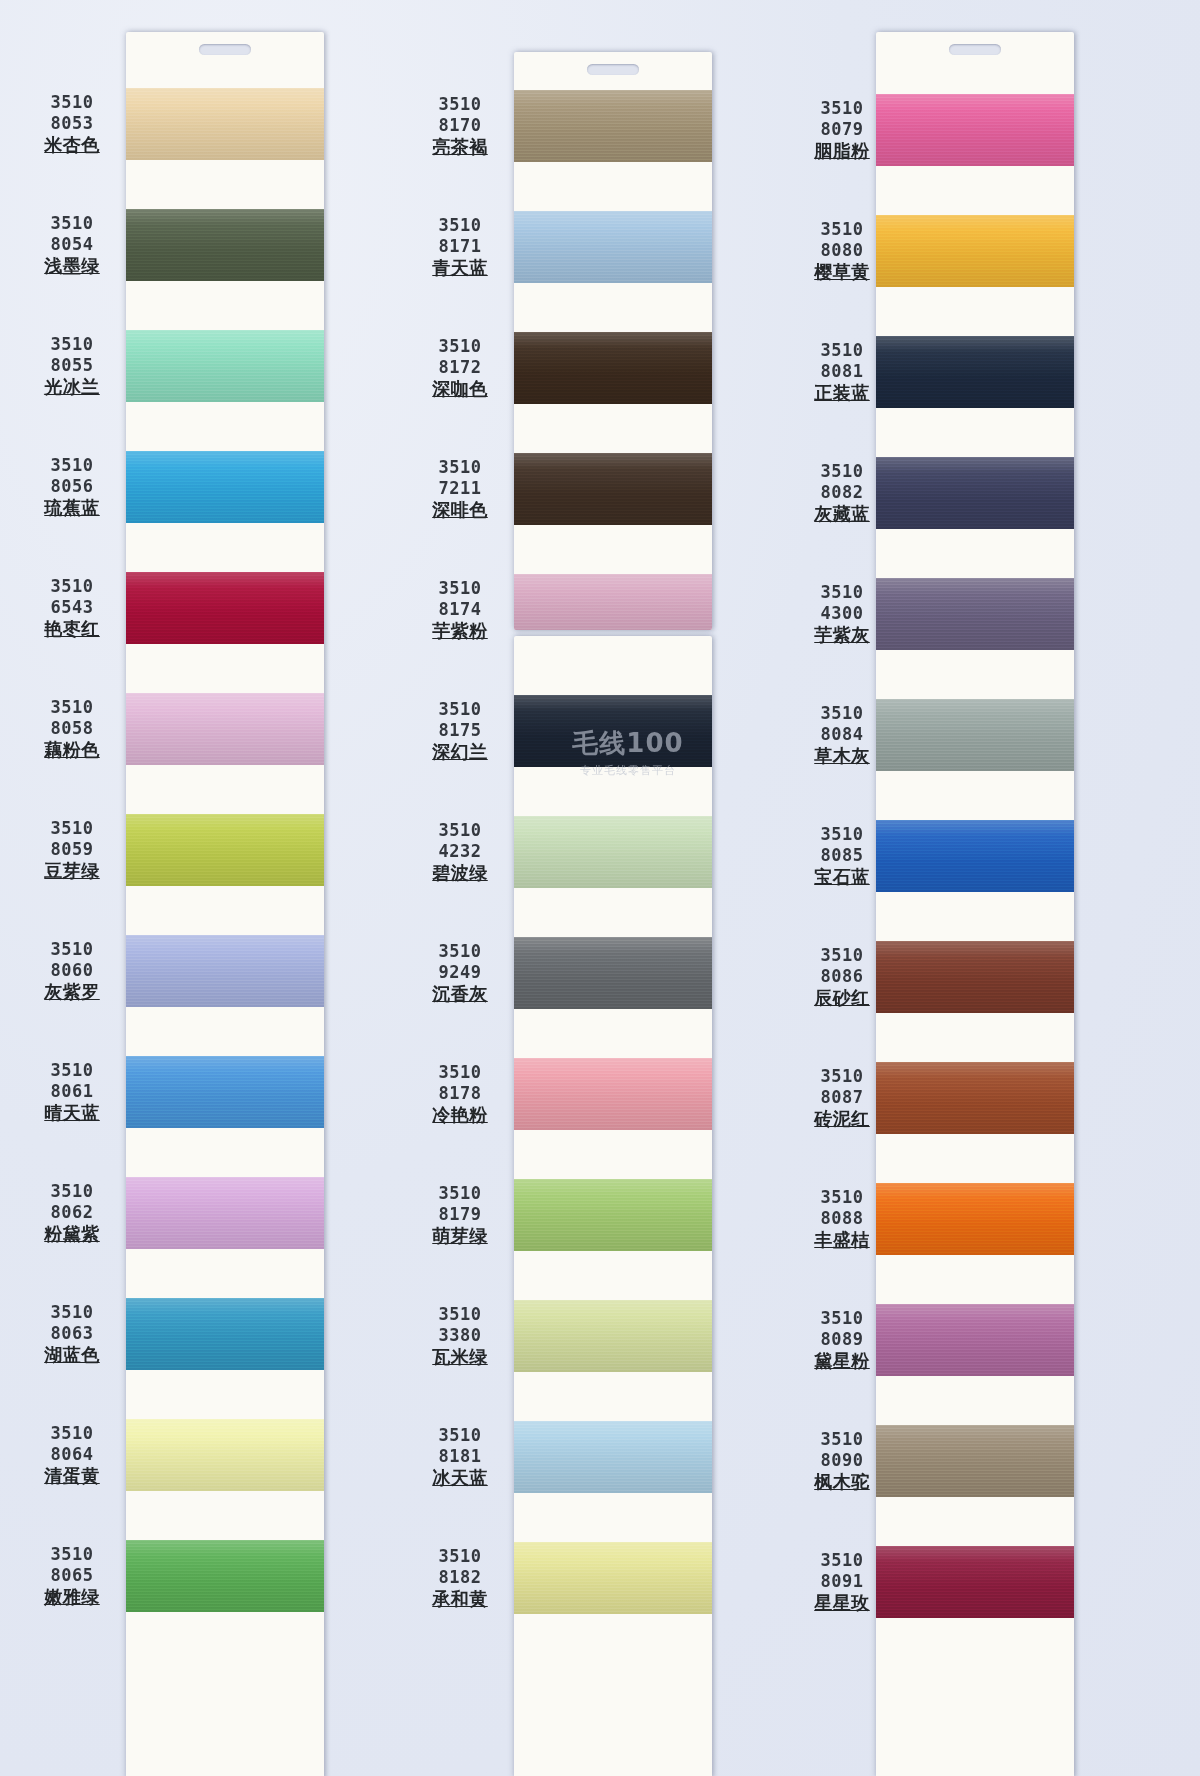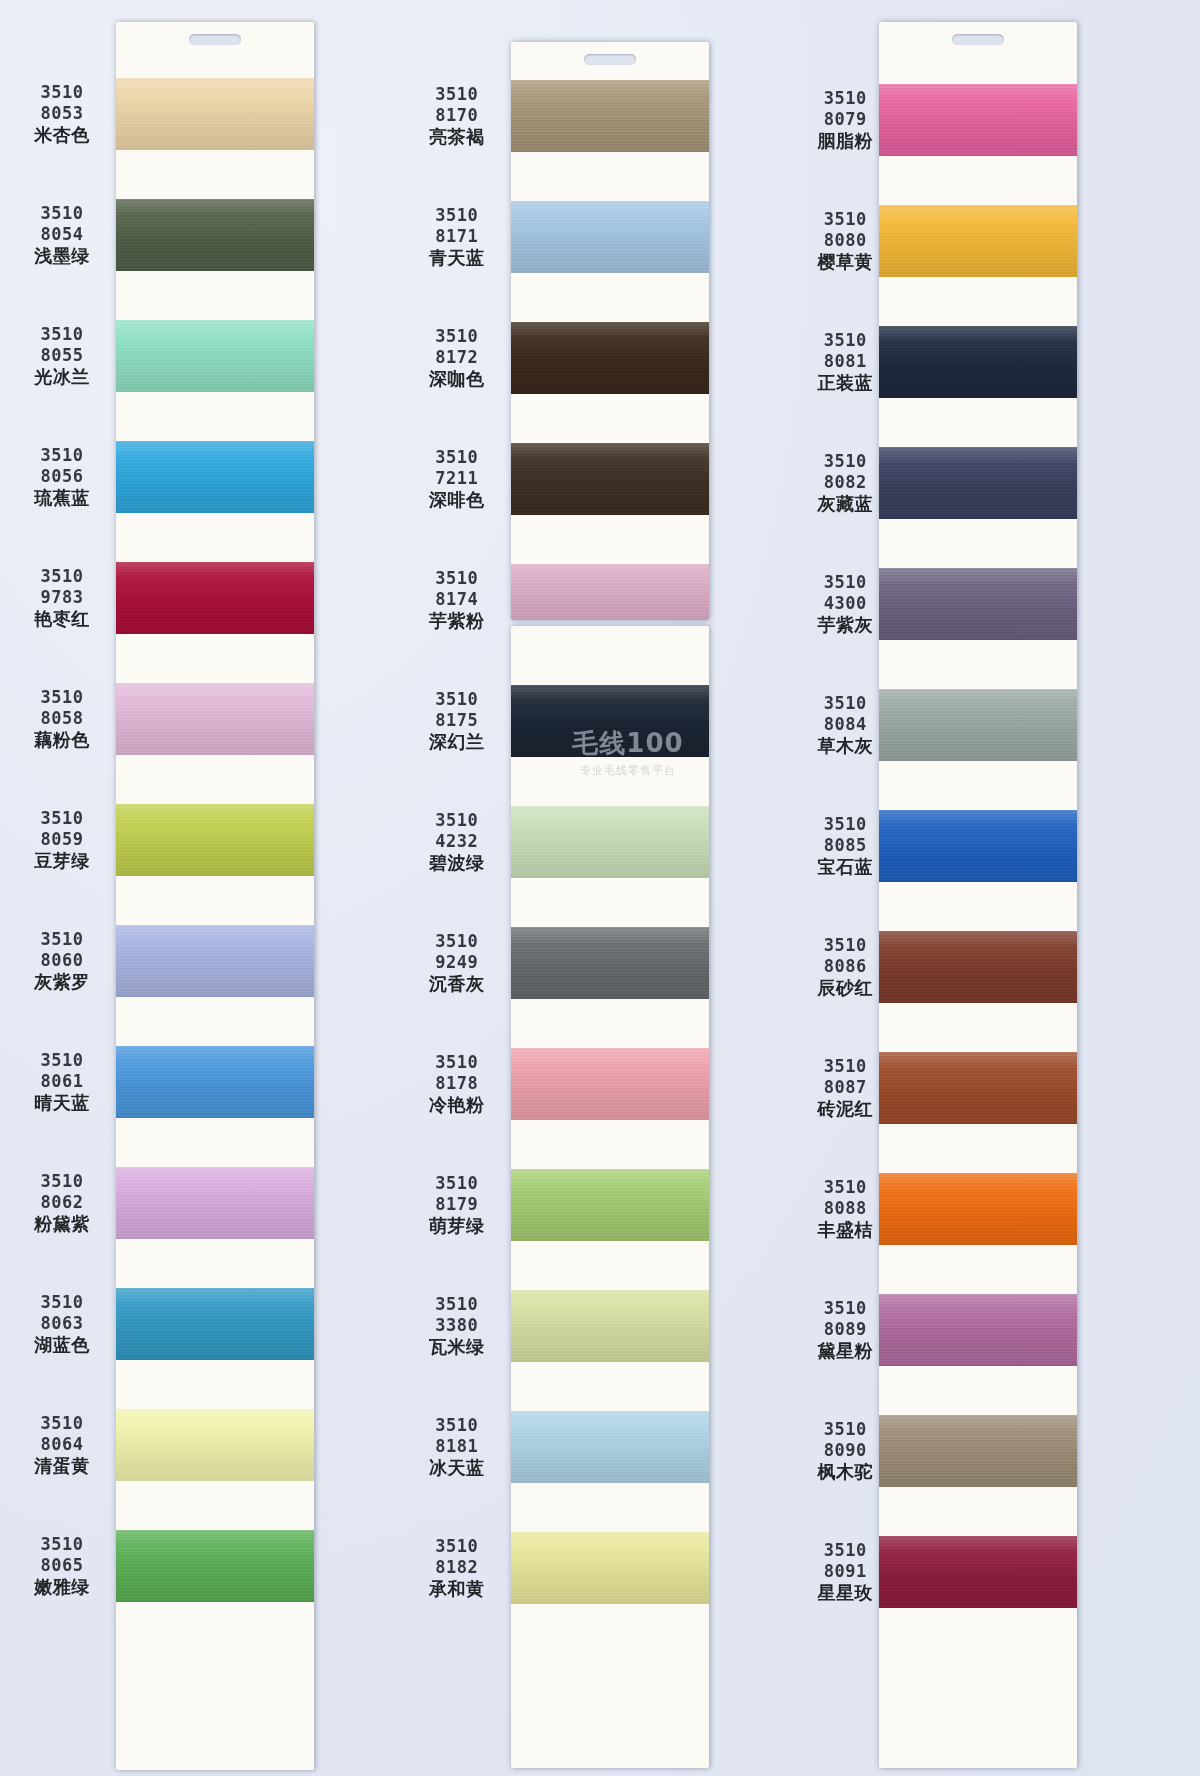--- a/index.html
+++ b/index.html
@@ -13,21 +13,21 @@
   
   #backdrop{
     position:absolute;inset:0;
     background:
       radial-gradient(ellipse at 20% 10%, #eef1f8 0%, #e3e8f3 45%, #dfe4f1 100%);
   }
   #sheet{
     position:absolute;inset:0;
     display:flex;
     justify-content:flex-start;
-    padding:8px;
+    padding:18px;
   }
   .column{
     position:relative;
     width:400px;
     height:1776px;
   }
   
   .card{
     position:absolute;
     top:14px;
@@ -92,20 +92,21 @@
     font-family:"DejaVu Sans Mono","Liberation Mono",monospace;
     font-size:17px;
     font-weight:700;
     color:#34383f;
   }
   .label .name{
     font-size:18px;
     font-weight:700;
     color:#232629;
     margin-top:1px;
+    text-decoration:underline;
   }
   
   #watermark{
     position:absolute;
     left:548px;top:726px;
     width:160px;
     text-align:center;
     color:#b9bfcc;
     opacity:.65;
     pointer-events:none;
@@ -194,21 +195,21 @@
         <div class="code">8055</div>
         <div class="name">光冰兰</div>
       </div>
       <div class="label left" style="top: 437px; left: 6px;">
         <div class="code">3510</div>
         <div class="code">8056</div>
         <div class="name">琉蕉蓝</div>
       </div>
       <div class="label left" style="top: 558px; left: 6px;">
         <div class="code">3510</div>
-        <div class="code">9783</div>
+        <div class="code">6543</div>
         <div class="name">艳枣红</div>
       </div>
       <div class="label left" style="top: 679px; left: 6px;">
         <div class="code">3510</div>
         <div class="code">8058</div>
         <div class="name">藕粉色</div>
       </div>
       <div class="label left" style="top: 800px; left: 6px;">
         <div class="code">3510</div>
         <div class="code">8059</div>

